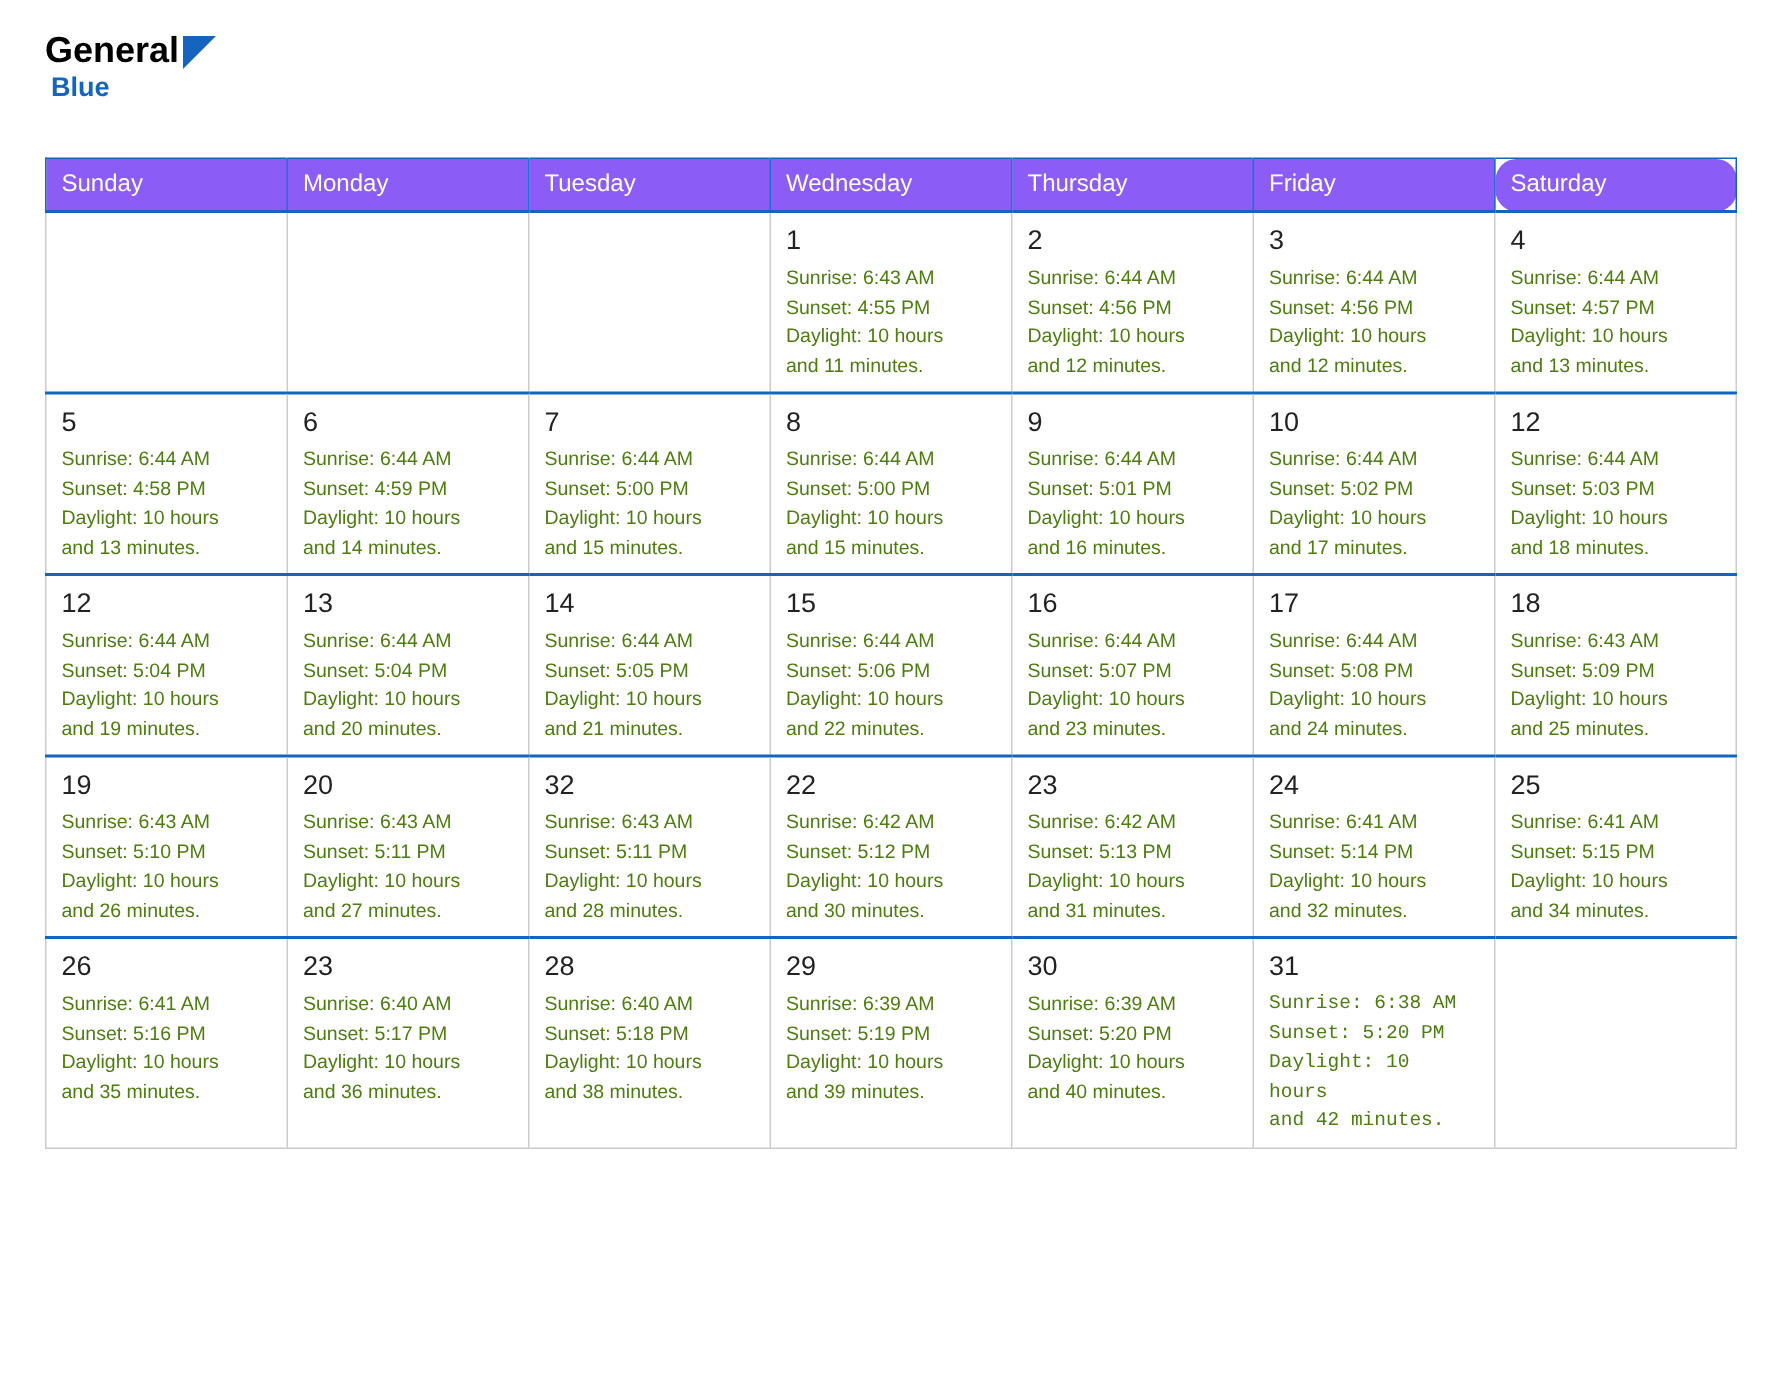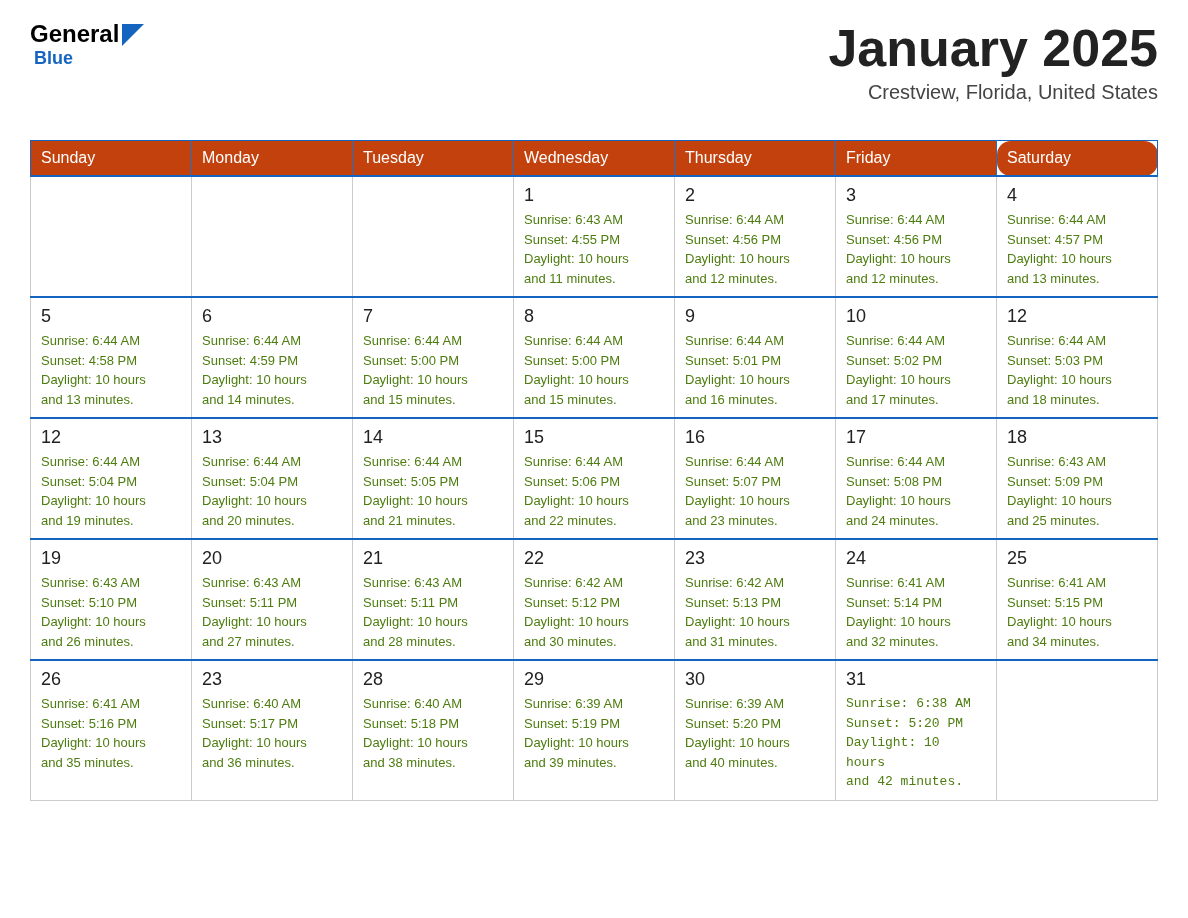--- a/index.html
+++ b/index.html
@@ -29,21 +29,21 @@
       font-size: 20px;
       color: #444;
       margin-top: 4px;
     }
     .calendar-table {
       width: 100%;
       border-collapse: collapse;
       border: 1.5px solid #1565C0;
     }
     .calendar-table th {
-      background-color: #c2410c;
+      background-color: #8b5cf6;
       color: #fff;
       font-size: 16px;
       font-weight: normal;
       text-align: left;
       padding: 8px 10px;
       border-right: 1px solid #1a73d4;
     }
     .calendar-table th:last-child {
       border-right: none;
       border-radius: 14px;
@@ -95,24 +95,20 @@
     <div class="logo-line">
       <span style="font-size:24px;font-weight:bold;color:#000;">General</span>
       <svg width="22" height="22" viewBox="0 0 22 22" style="margin-left:3px;margin-top:2px;">
         <polygon points="0,0 22,0 0,22" fill="#1565C0"></polygon>
       </svg>
     </div>
     <div class="logo-blue-line">
       <span style="font-size:18px;font-weight:bold;color:#1565C0;margin-left:4px;">Blue</span>
     </div>
   </div>
-  <div class="title-block">
-    <div class="month-title">January 2025</div>
-    <div class="location-subtitle">Crestview, Florida, United States</div>
-  </div>
 </div>
 
 <table class="calendar-table">
   <thead>
     <tr>
     <th>Sunday</th>
         <th>Monday</th>
         <th>Tuesday</th>
         <th>Wednesday</th>
         <th>Thursday</th>
@@ -265,21 +261,21 @@
 and 26 minutes.</div>
         </td>
         <td>
           <span class="day-number">20</span>
           <div class="day-info" style="white-space: pre-line;">Sunrise: 6:43 AM
 Sunset: 5:11 PM
 Daylight: 10 hours
 and 27 minutes.</div>
         </td>
         <td>
-          <span class="day-number">21</span>
+          <span class="day-number">32</span>
           <div class="day-info" style="white-space: pre-line;">Sunrise: 6:43 AM
 Sunset: 5:11 PM
 Daylight: 10 hours
 and 28 minutes.</div>
         </td>
         <td>
           <span class="day-number">22</span>
           <div class="day-info" style="white-space: pre-line;">Sunrise: 6:42 AM
 Sunset: 5:12 PM
 Daylight: 10 hours

